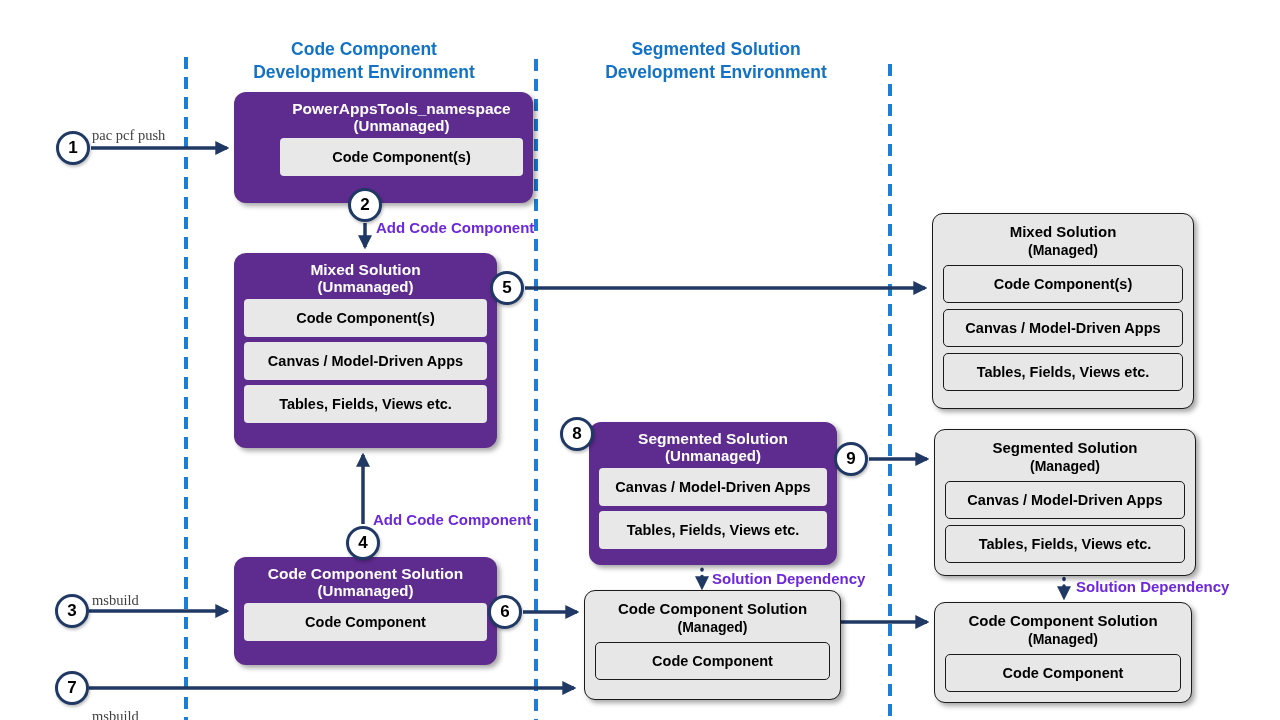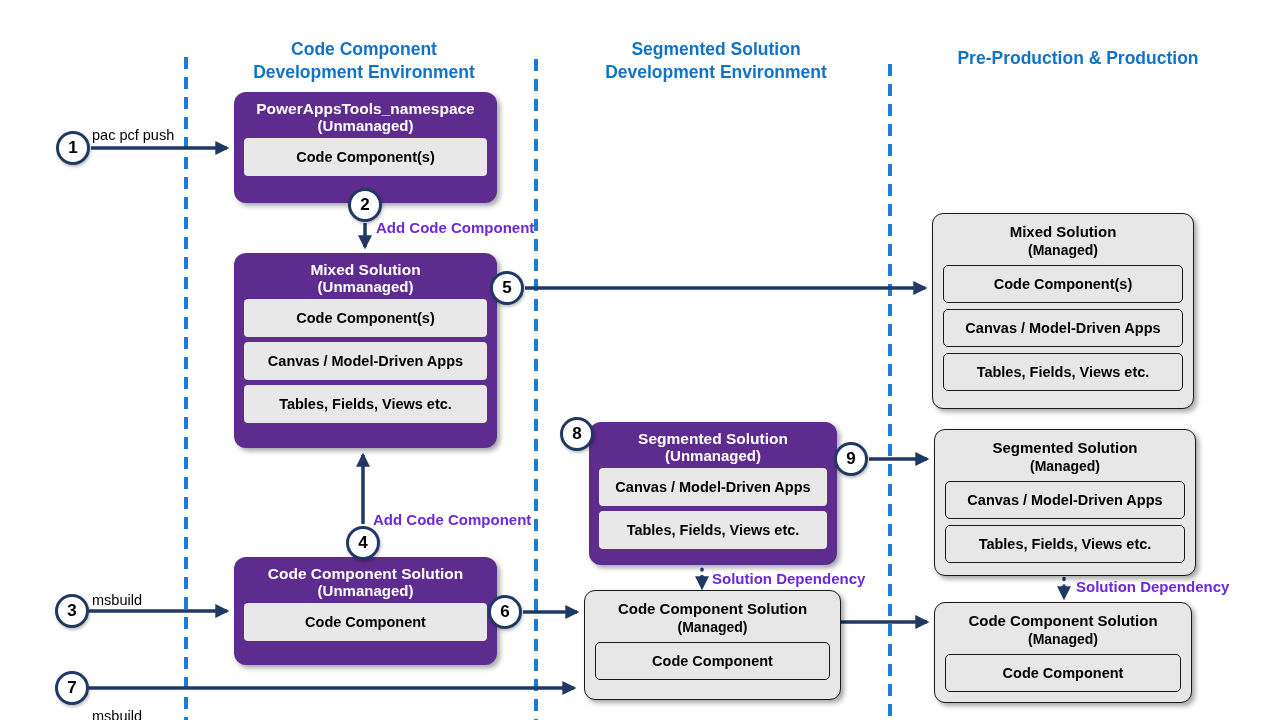--- a/index.html
+++ b/index.html
@@ -45,22 +45,22 @@
   .box-item:first-of-type { margin-top:var(--fm, 10px) !important; }
 
   .step {
     position:absolute; z-index:4; width:34px; height:34px; box-sizing:border-box;
     background:#fff; border:3.5px solid #1F3864; border-radius:50%;
     display:flex; align-items:center; justify-content:center;
     font-size:17px; font-weight:600; color:#000;
     box-shadow:1px 2px 3px rgba(0,0,0,0.25);
   }
   .code-label {
-    position:absolute; z-index:3; font-family:Liberation Sans, sans-serif;
-    font-size:14.5px; color:#000000; line-height:19px; white-space:pre;
+    position:absolute; z-index:3; font-family:Liberation Serif, serif;
+    font-size:14.5px; color:#404040; line-height:19px; white-space:pre;
   }
   .edge-label {
     position:absolute; z-index:3; font-size:15px; font-weight:bold; color:#6d28d9;
     white-space:nowrap;
   }
 </style>
 </head>
 <body>
 
 <div id="canvas">
@@ -91,24 +91,23 @@
 
   <div class="col-header" style="left:160px; top:38px; width:320px;">
     <div>Code Component</div>
     <div>Development Environment</div>
   </div>
   <div class="col-header" style="left:512px; top:38px; width:320px;">
     <div>Segmented Solution</div>
     <div>Development Environment</div>
   </div>
   <div class="col-header" style="left:874px; top:47px; width:320px;">
-    <div>Pre-Production &amp; Production</div>
   </div>
 
-  <div class="pbox" style="left:190px; top:92px; width:263px; height:111px; --fm:13px;">
+  <div class="pbox" style="left:190px; top:92px; width:263px; height:111px;padding-left:36px; --fm:13px;">
     <div class="box-title">PowerAppsTools_namespace</div>
     <div class="box-subtitle">(Unmanaged)</div>
     <div class="box-item">Code Component(s)</div>
   </div>
 
   <div class="pbox" style="left:190px; top:253px; width:263px; height:195px; --fm:13px;">
     <div class="box-title">Mixed Solution</div>
     <div class="box-subtitle">(Unmanaged)</div>
     <div class="box-item">Code Component(s)</div>
     <div class="box-item">Canvas / Model-Driven Apps</div>

